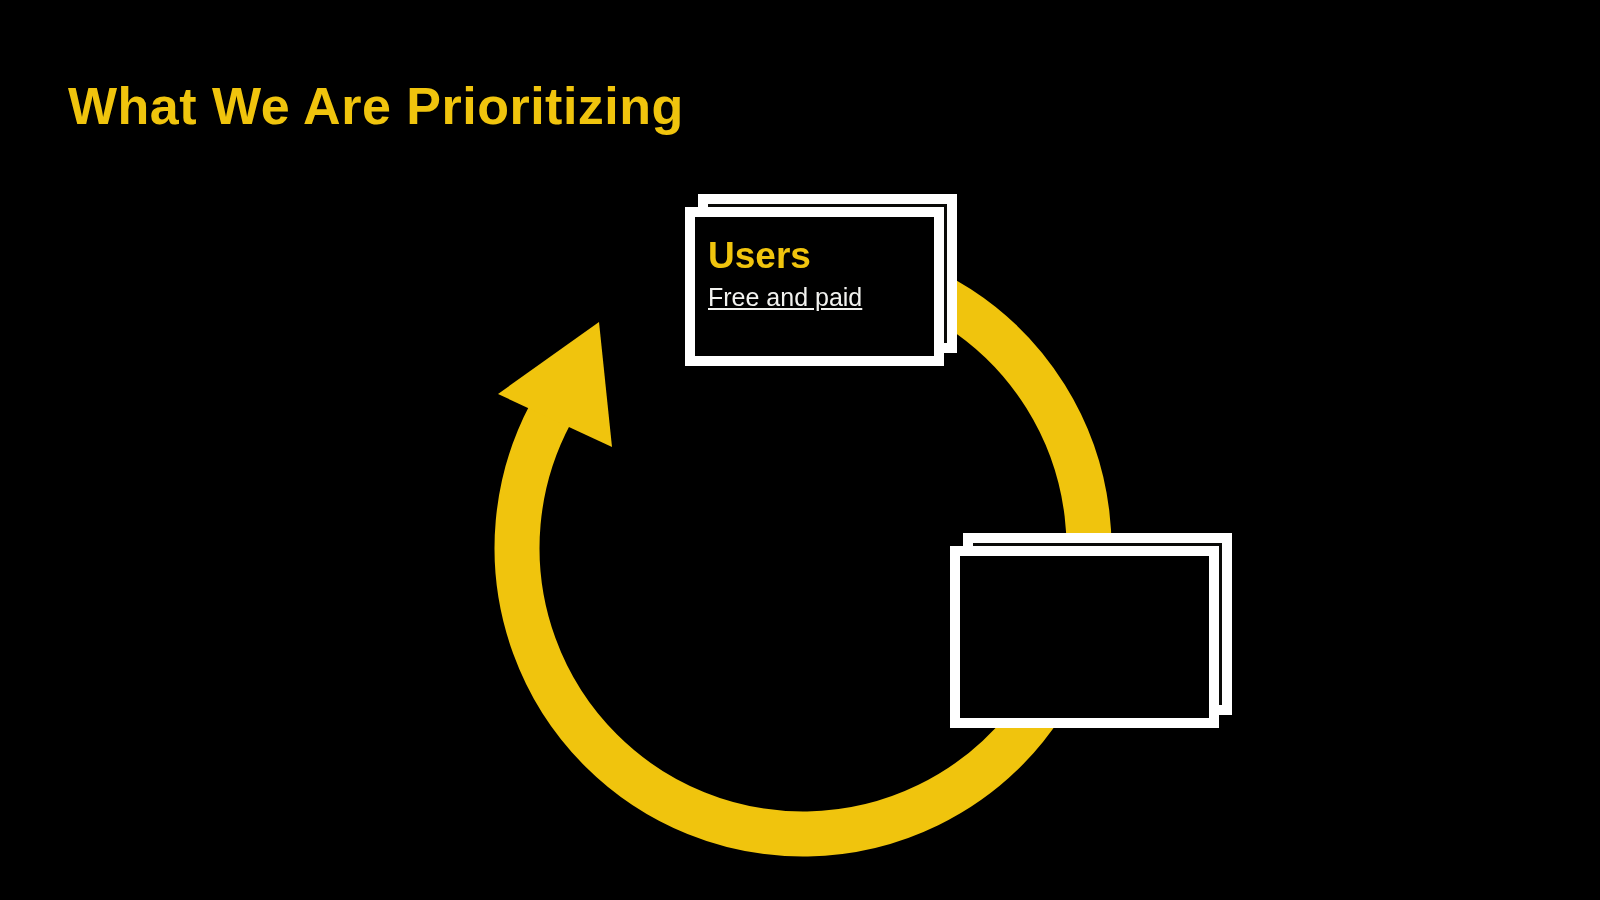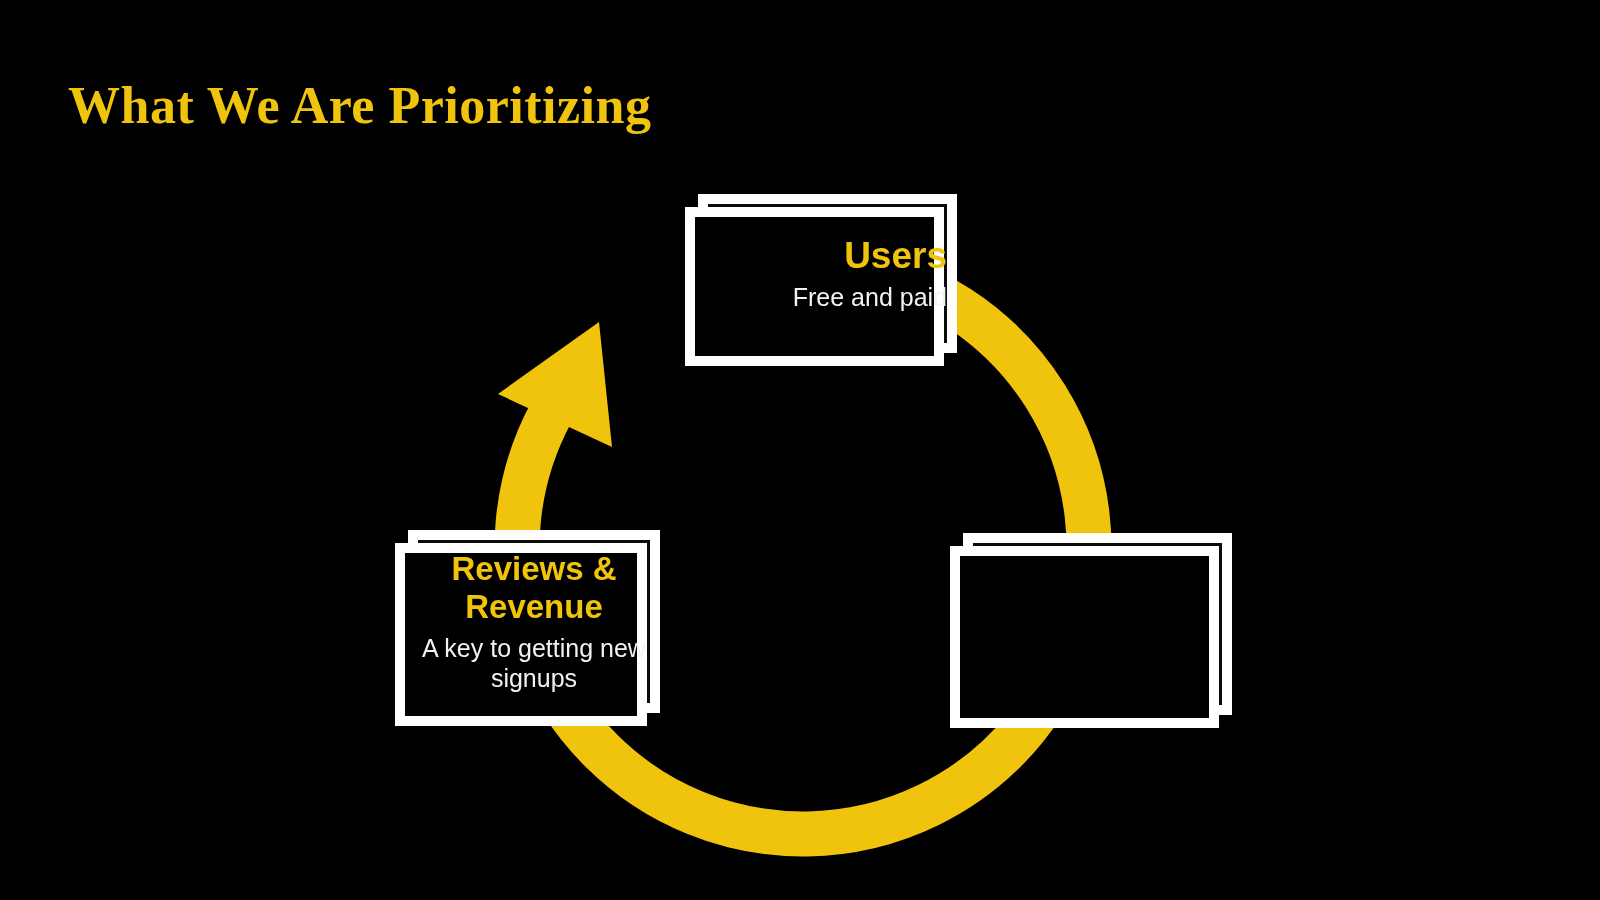--- a/index.html
+++ b/index.html
@@ -22,21 +22,20 @@
 
   .slide-title {
     position: absolute;
     left: 68px;
     top: 76px;
     font-size: 52px;
     font-weight: 700;
     letter-spacing: 0.5px;
     color: var(--gold);
     white-space: nowrap;
-    font-family: Liberation Serif, serif;
   }
 
   .cycle-svg {
     position: absolute;
     left: 0;
     top: 0;
     z-index: 1;
   }
   .ring-arc {
     fill: none;
@@ -45,21 +44,21 @@
   }
   .arrowhead { fill: var(--gold); }
 
   .card {
     position: absolute;
     z-index: 2;
     background: var(--card-background);
     border: 10px solid var(--frame-white);
     display: flex;
     flex-direction: column;
-    align-items: flex-end;
+    align-items: flex-start;
     justify-content: center;
     text-align: center;
   }
   
   .card::before {
     content: "";
     position: absolute;
     top: 3px;
     left: -23px;
     width: 100%;
@@ -73,20 +72,21 @@
     color: var(--gold);
     font-weight: 700;
     font-size: 33px;
     line-height: 1.13;
     margin-bottom: 8px;
   }
   .card-desc {
     color: var(--body-text);
     font-size: 25px;
     line-height: 1.2;
+    text-decoration: underline;
   }
 
   .card-users    { left: 698px; top: 194px; width: 239px; height: 139px; }
   .card-users .card-title { font-size: 37px; margin-bottom: 5px; }
   .card-reviews  { left: 408px; top: 530px; width: 232px; height: 163px; }
   .card-customer { left: 963px; top: 533px; width: 249px; height: 162px; }
 </style>
 </head>
 <body>
 
@@ -100,18 +100,14 @@
   </svg>
 
   <div class="card card-users">
     <div class="card-title">Users</div>
     <div class="card-desc">Free and paid</div>
   </div>
 
   <div class="card card-customer">
   </div>
 
-  <div class="card card-reviews">
-    <div class="card-title">Reviews &amp; Revenue</div>
-    <div class="card-desc">A key to getting new signups</div>
-  </div>
 
 </div>
 
 </body></html>

